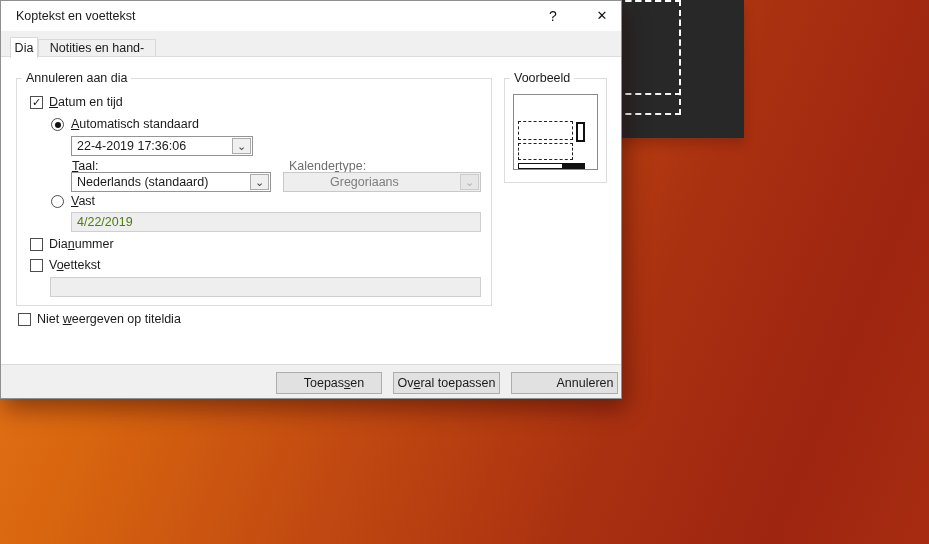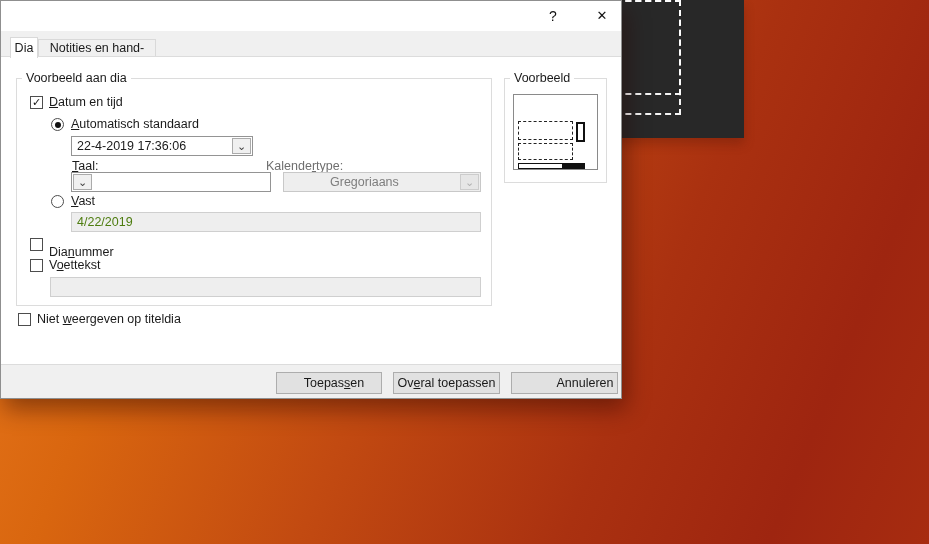--- a/index.html
+++ b/index.html
@@ -75,60 +75,62 @@
   <div class="bg-orange"></div>
   <div class="bg-dashed-a"></div>
   <div class="bg-dashed-b"></div>
   <div class="bg-big-1">e</div>
   <div class="bg-big-2">.</div>
   <div class="bg-caption">en.</div>
 
   <div class="dialog">
 
     <div class="titlebar">
+      <span class="title-text">Koptekst en voettekst</span>
       <span class="cap-btn help-btn"><span>?</span></span>
       <span class="cap-btn close-btn"><span>✕</span></span>
     </div>
 
     <div class="tab tab-active">Dia</div>
     <div class="tab tab-idle">Notities en hand-outs</div>
 
     <div class="page"></div>
 
     <div class="groupbox"></div>
-    <span class="group-label">Voorbeeld aan dia</span>
+    <span class="group-label">Annuleren aan dia</span>
 
     <span class="checkbox" style="left:29px; top:95px;"><span>✓</span></span>
     <span class="lbl" style="left:48px; top:94px;"><span></span><u>D</u><span>atum en tijd</span></span>
 
     <span class="radio selected" style="left:50px; top:117px;"></span>
     <span class="lbl" style="left:70px; top:116px;"><span></span><u>A</u><span>utomatisch standaard</span></span>
 
     <div class="combo" style="left:70px; top:135px; width:182px;">
       <span class="combo-text">22-4-2019 17:36:06</span>
       <span class="combo-btn">⌄</span>
     </div>
 
     <span class="lbl" style="left:71px; top:158px;"><span></span><u>T</u><span>aal:</span></span>
     <div class="combo" style="left:70px; top:171px; width:200px;">
+      <span class="combo-text">Nederlands (standaard)</span>
       <span class="combo-btn">⌄</span>
     </div>
 
-    <span class="lbl lbl-gray" style="left:265px; top:158px;"><span>Kalende</span><u>r</u><span>type:</span></span>
+    <span class="lbl lbl-gray" style="left:288px; top:158px;"><span>Kalende</span><u>r</u><span>type:</span></span>
     <div class="combo disabled" style="left:282px; top:171px; width:198px;">
       <span class="combo-text">Gregoriaans</span>
       <span class="combo-btn">⌄</span>
     </div>
 
     <span class="radio" style="left:50px; top:194px;"></span>
     <span class="lbl" style="left:70px; top:193px;"><span></span><u>V</u><span>ast</span></span>
     <div class="textbox disabled" style="left:70px; top:211px; width:410px;">4/22/2019</div>
 
     <span class="checkbox" style="left:29px; top:237px;"></span>
-    <span class="lbl" style="left:48px; top:244px;text-align:center;"><span>Dia</span><u>n</u><span>ummer</span></span>
+    <span class="lbl" style="left:48px; top:236px;text-align:center;"><span>Dia</span><u>n</u><span>ummer</span></span>
 
     <span class="checkbox" style="left:29px; top:258px;"></span>
     <span class="lbl" style="left:48px; top:257px;"><span>V</span><u>o</u><span>ettekst</span></span>
     <div class="textbox disabled" style="left:49px; top:276px; width:431px;"></div>
 
     <span class="checkbox" style="left:17px; top:312px;"></span>
     <span class="lbl" style="left:36px; top:311px;"><span>Niet </span><u>w</u><span>eergeven op titeldia</span></span>
 
     <div class="preview-group"></div>
     <span class="preview-label">Voorbeeld</span>

